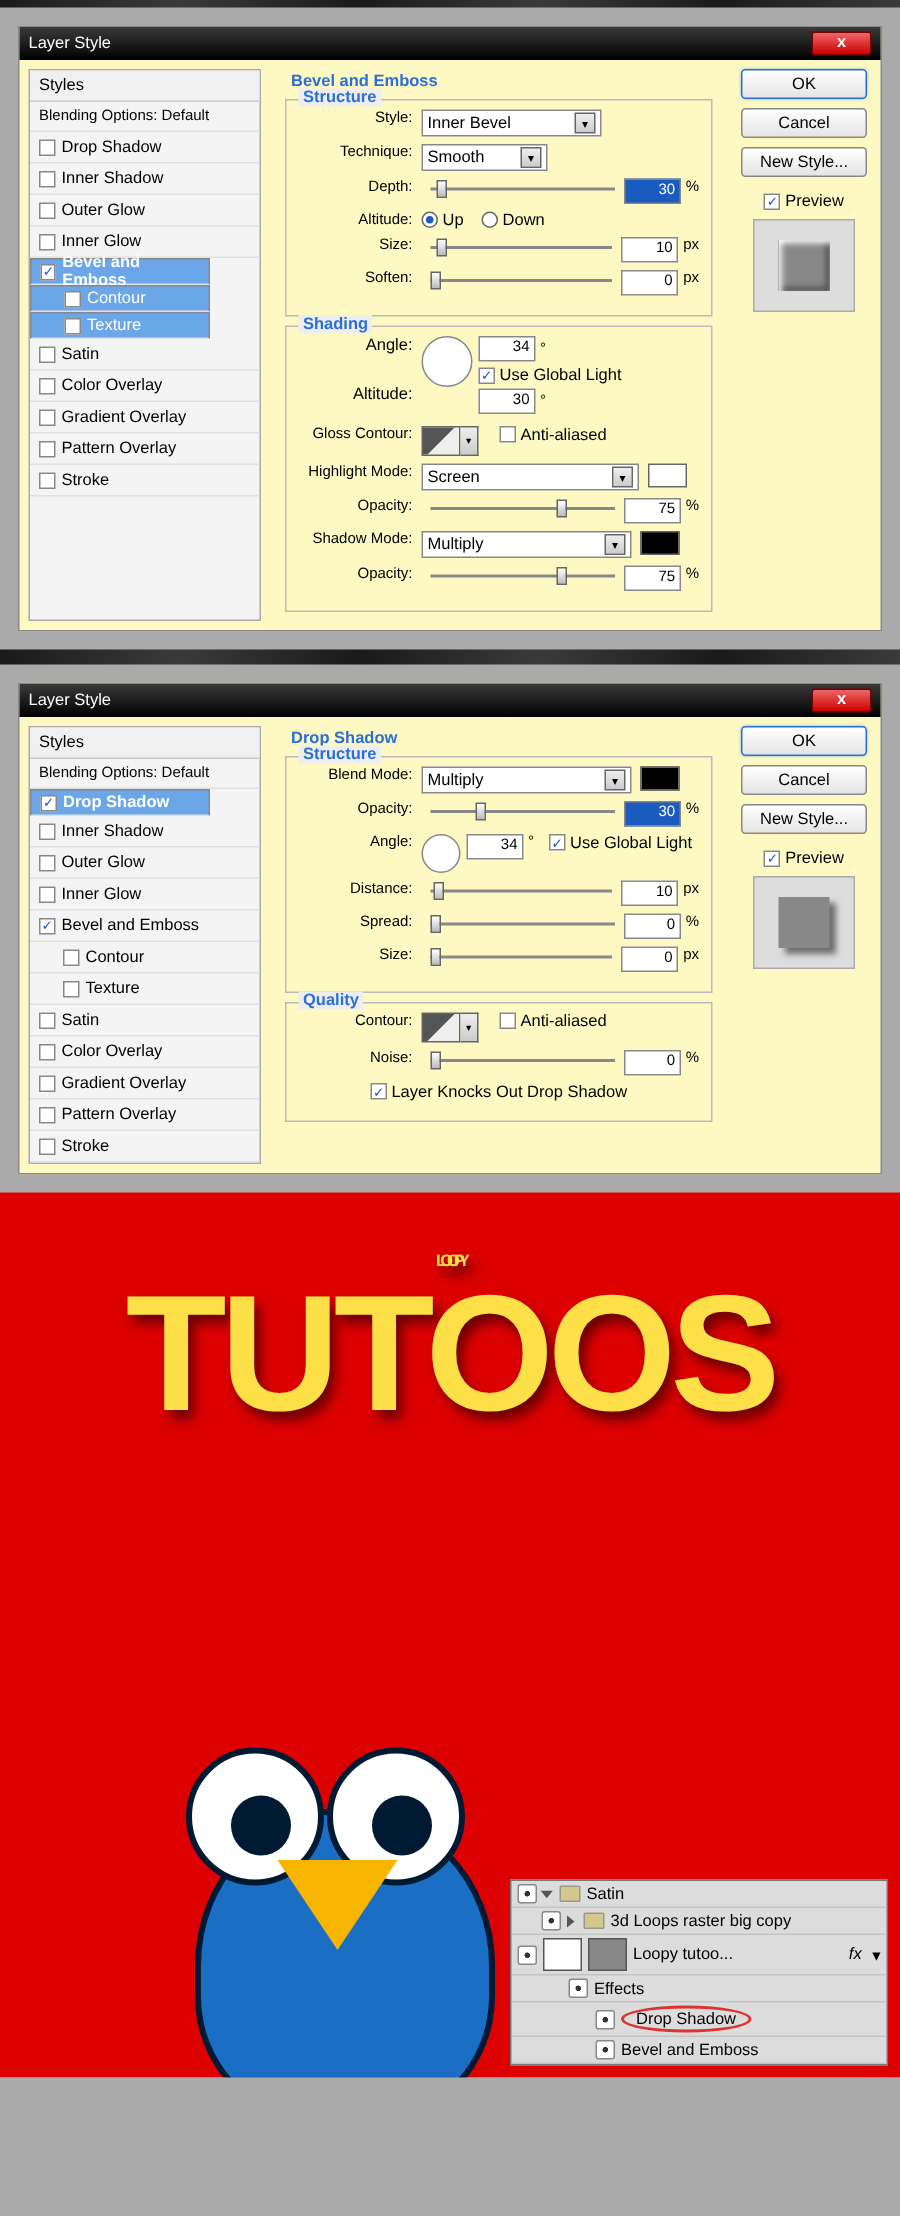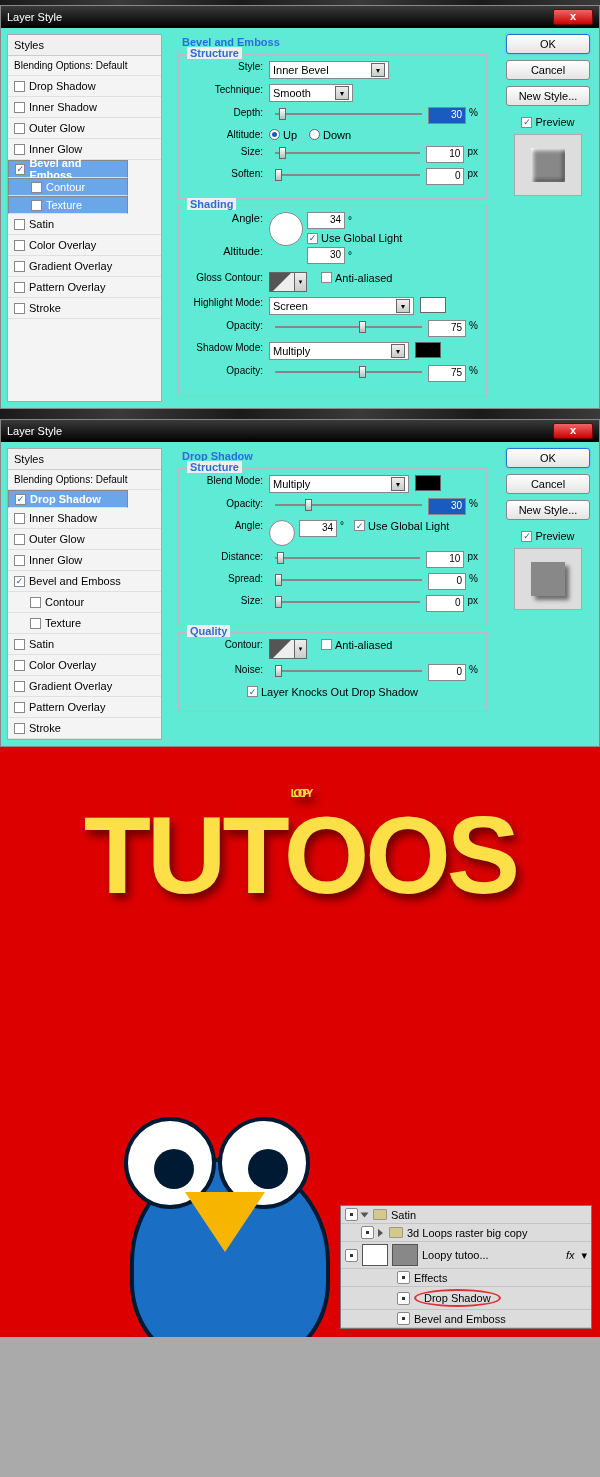--- a/index.html
+++ b/index.html
@@ -1,18 +1,18 @@
 <!DOCTYPE html>
 <html><head>
 <meta charset="utf-8">
 <style>
 *{box-sizing:border-box;margin:0;padding:0;font-family:Tahoma,Verdana,sans-serif;font-size:11px}
 body{background:#aaa;width:600px}
 .bgstrip{height:5px;background:linear-gradient(90deg,#1a1a1a,#3a3a3a,#1a1a1a,#3a3a3a,#1a1a1a,#3a3a3a)}
-.dwin{border:1px solid #888;background:#5eead4;margin:0}
+.dwin{border:1px solid #888;background:#fef9c3;margin:12px}
 .titlebar{background:linear-gradient(#3a3a3a,#000);color:#fff;padding:4px 6px;display:flex;justify-content:space-between;align-items:center;height:22px}
 .titlebar .close{background:linear-gradient(#e66,#c00);color:#fff;width:40px;height:16px;border:1px solid #700;border-radius:2px;text-align:center;line-height:12px;font-weight:bold}
 .dbody{display:flex;padding:6px;gap:16px}
 .stylescol{width:155px;border:1px solid #aaa;background:#f4f4f4}
 .stylescol .shdr{padding:4px 6px;border-bottom:1px solid #ccc;background:#f0f0f0}
 .stylescol .srow{padding:4px 6px;border-bottom:1px solid #e0e0e0;font-size:10px;display:flex;align-items:center;gap:4px}
 .stylescol .srow.sel{background:#6aa6e8;color:#fff}
 .stylescol .srow.sub{padding-left:22px}
 .chk{width:11px;height:11px;border:1px solid #888;background:#fff;display:inline-flex;align-items:center;justify-content:center;font-size:9px;color:#1a5bbf}
 .midcol{flex:1}
@@ -444,26 +444,26 @@
         <span>3d Loops  raster  big copy</span>
       </div>
     <div class="lp-row" style="">
         <span class="eyeic"></span>
         <span class="thumbic"></span>
         <span class="maskic"></span>
         <span>Loopy tutoo...</span>
         <span style="margin-left:auto;font-style:italic">fx</span>
         <span style="margin-left:3px">▾</span>
       </div>
+    <div class="lp-row" style="padding-left:38px">
+        <span class="eyeic"></span>
+        <span>Effects</span>
+      </div>
     <div class="lp-row" style="padding-left:56px">
         <span class="eyeic"></span>
-        <span>Effects</span>
+        <span class="oval"><span>Drop Shadow</span></span>
       </div>
     <div class="lp-row" style="padding-left:56px">
         <span class="eyeic"></span>
-        <span class="oval"><span>Drop Shadow</span></span>
-      </div>
-    <div class="lp-row" style="padding-left:56px">
-        <span class="eyeic"></span>
         <span>Bevel and Emboss</span>
       </div>
   </div>
 </div>
 
 </body></html>

